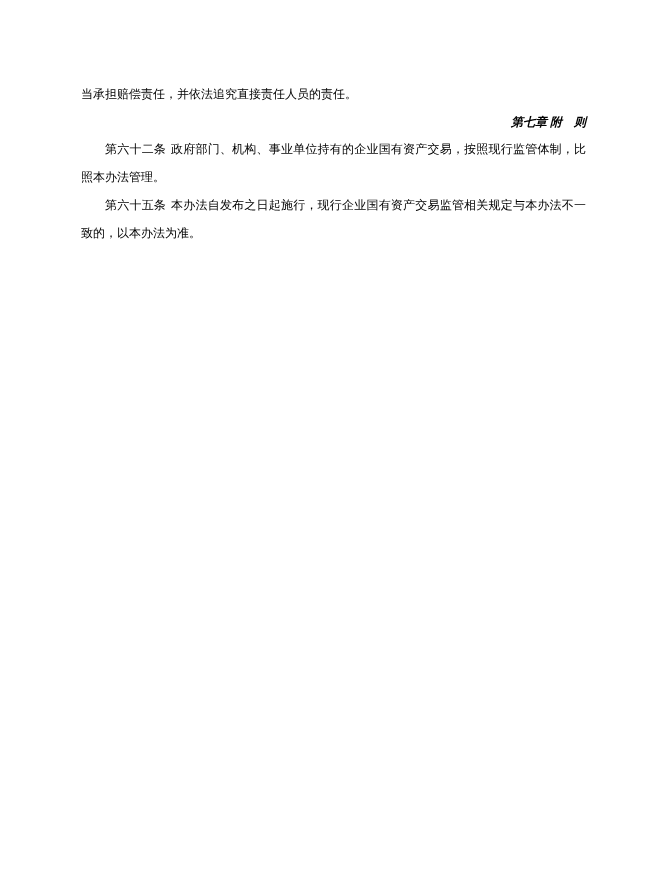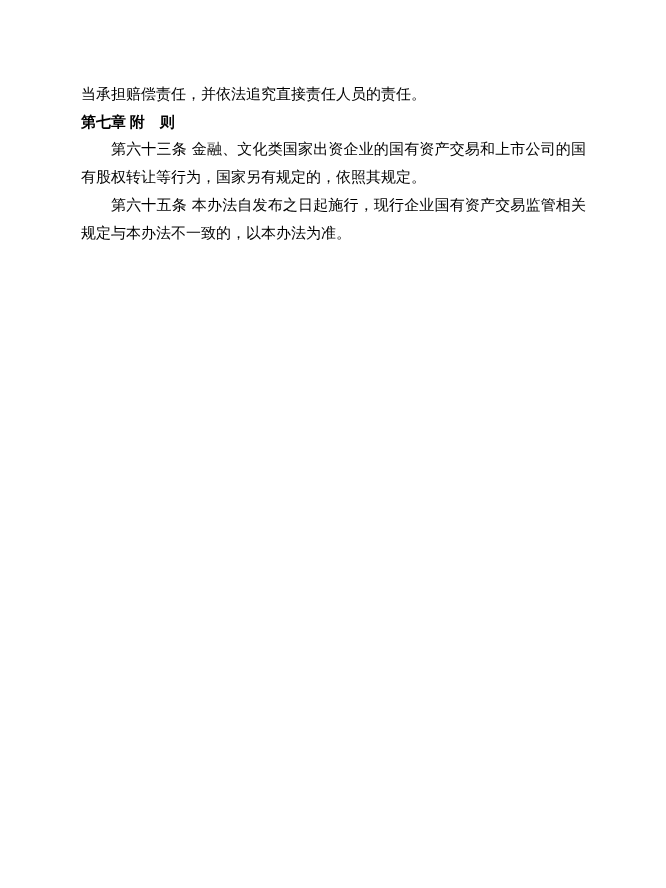--- a/index.html
+++ b/index.html
@@ -14,58 +14,59 @@
     background: #ffffff;
     overflow: hidden;
     font-family: "Liberation Serif", "DejaVu Serif", serif;
     color: #000000;
   }
   .content {
     position: absolute;
     left: 81px;
     top: 81px;
     width: 505px;
-    font-size: 15px;
+    font-size: 12px;
     line-height: 27.7px;
     letter-spacing: 0;
   }
   .content p {
     margin: 0;
     padding: 0;
   }
   .continuation {
     text-align: justify;
     text-justify: inter-ideograph;
     text-indent: 0;
   }
   .heading {
-    text-align: left;
+    text-align: right;
     font-weight: bold;
+    font-style: italic;
   }
   .para {
     text-align: justify;
     text-justify: inter-ideograph;
     text-indent: 2em;
   }
   .art-num {
     margin-right: 5px;
   }
 </style>
 </head>
 <body>
 
 <div class="page">
   <div class="content">
 
     <p class="continuation">当承担赔偿责任，并依法追究直接责任人员的责任。</p>
 
     <p class="heading">第七章 附　则</p>
 
+    <p class="para"><span class="art-num">第六十二条</span><span class="art-body">政府部门、机构、事业单位持有的企业国有资产交易，按照现行监管体制，比照本办法管理。</span></p>
 
-    <p class="para"><span class="art-num">第六十三条</span><span class="art-body">金融、文化类国家出资企业的国有资产交易和上市公司的国有股权转让等行为，国家另有规定的，依照其规定。</span></p>
 
 
 
 
     <p class="para"><span class="art-num">第六十五条</span><span class="art-body">本办法自发布之日起施行，现行企业国有资产交易监管相关规定与本办法不一致的，以本办法为准。</span></p>
 
   </div>
 </div>
 
 </body></html>

